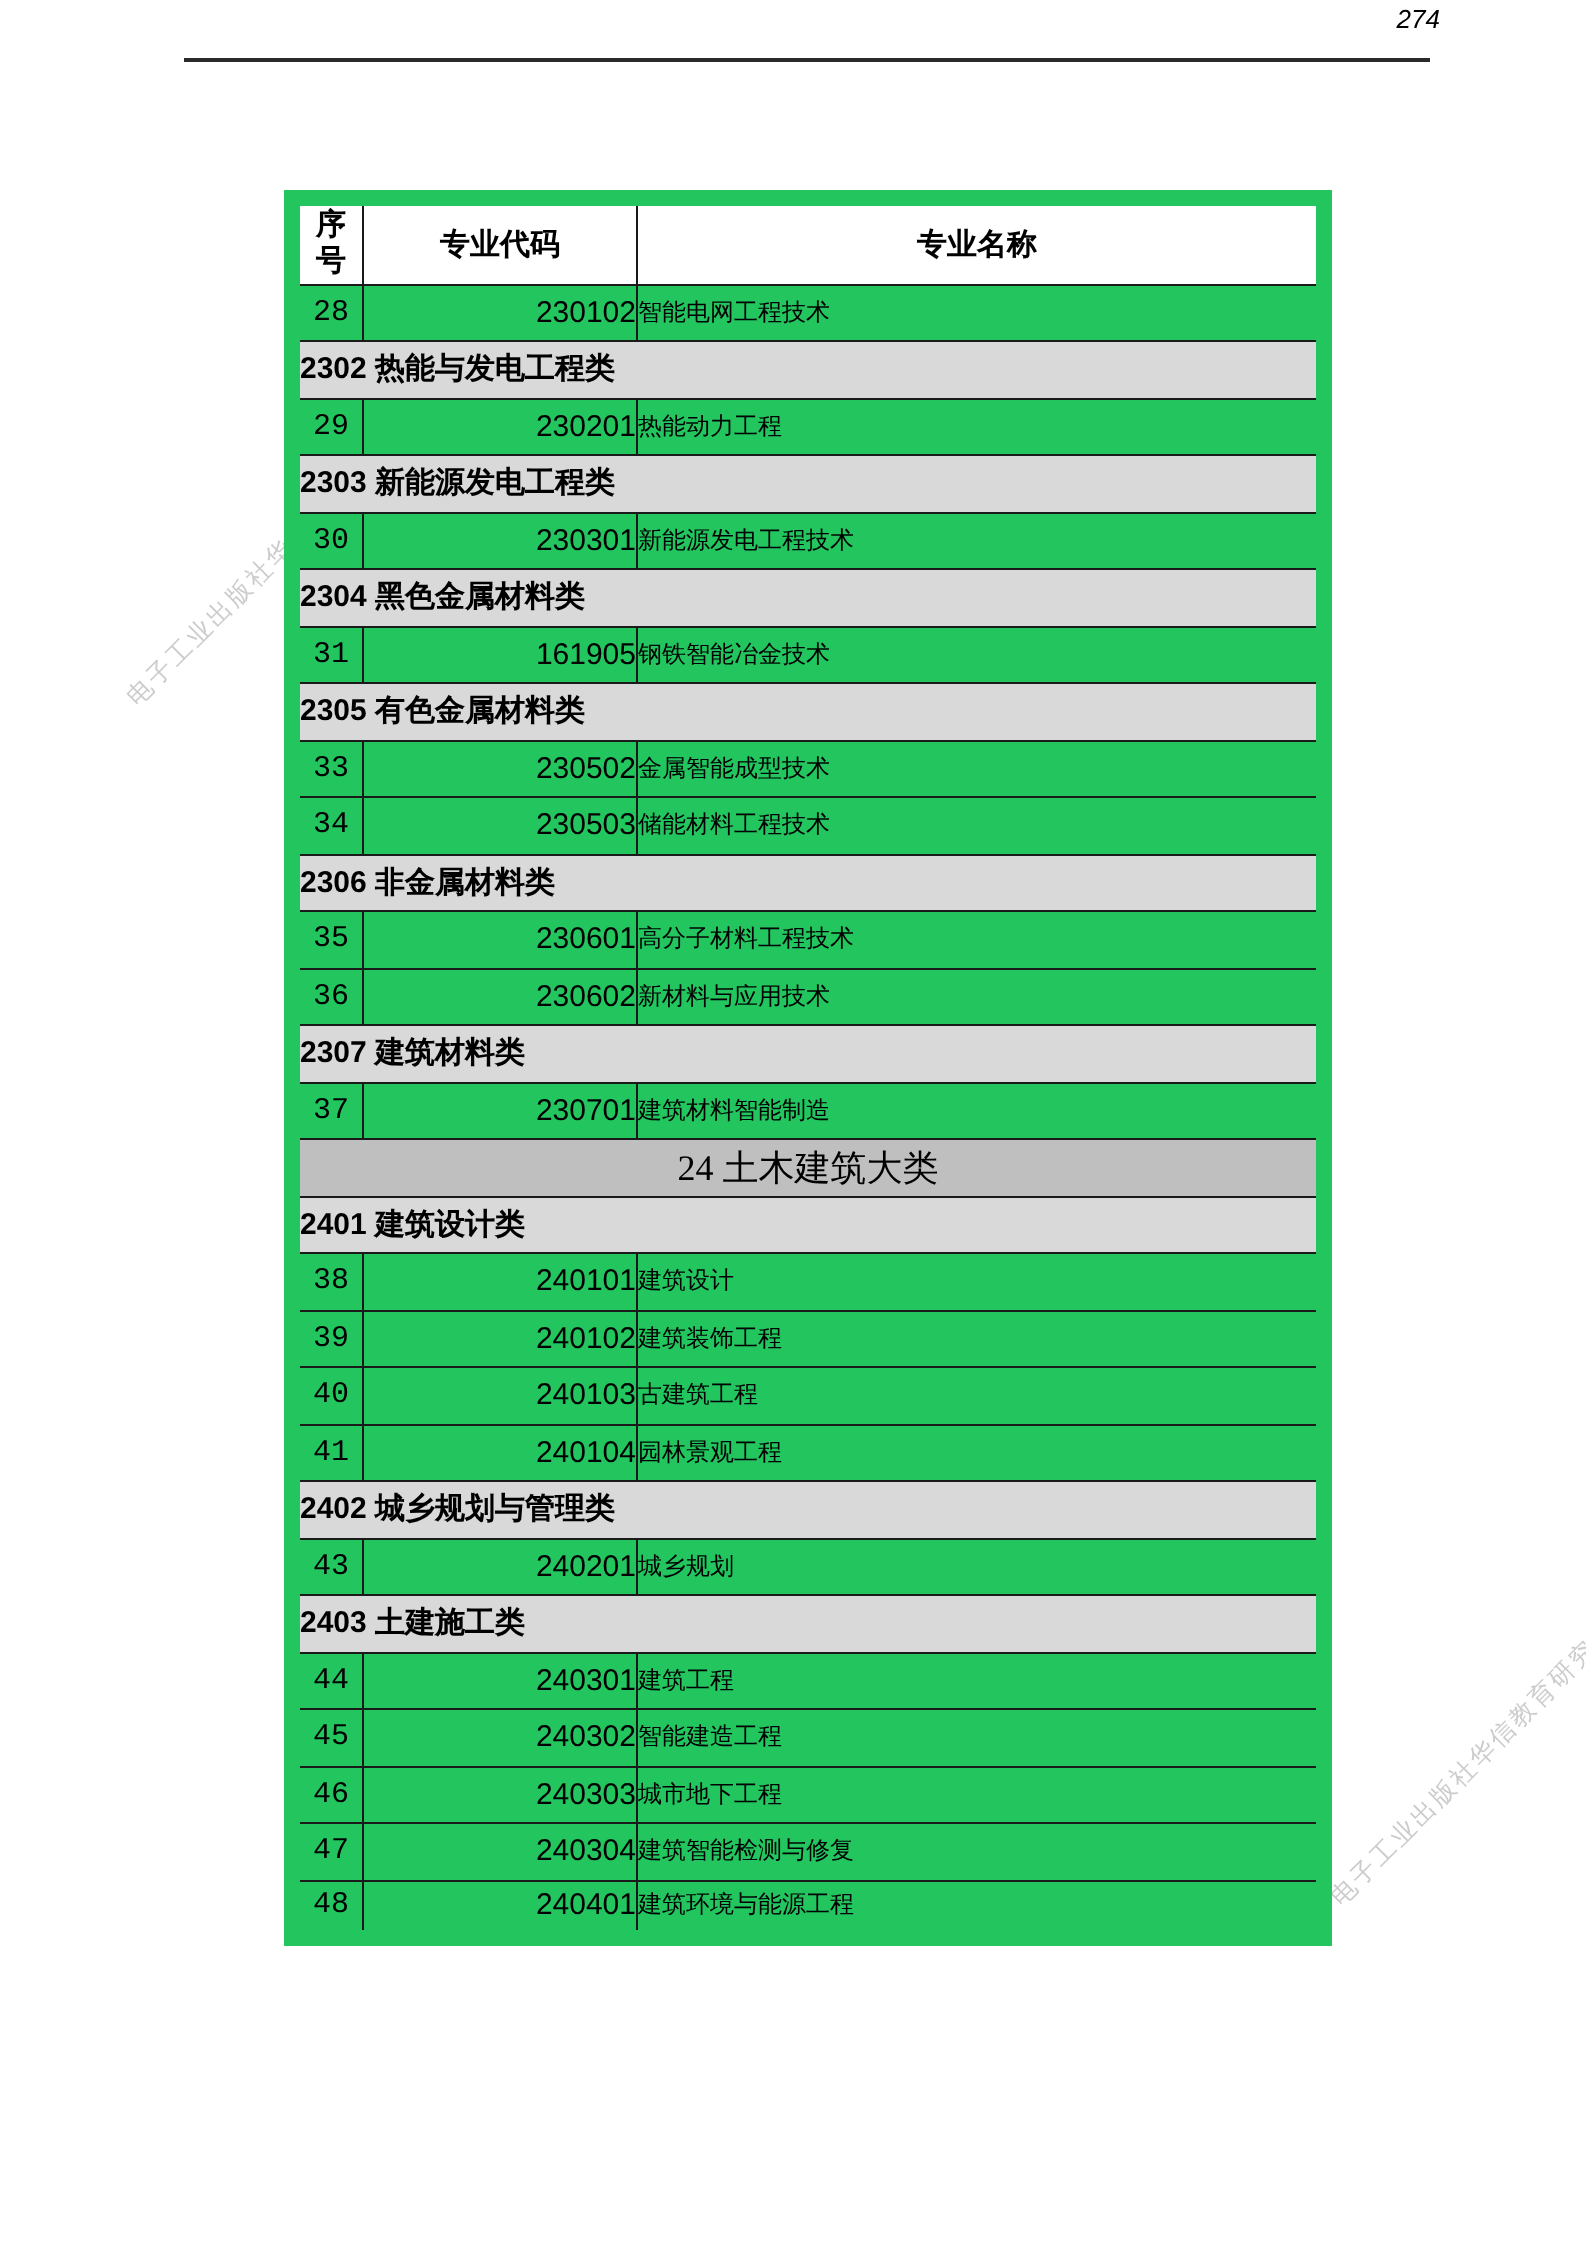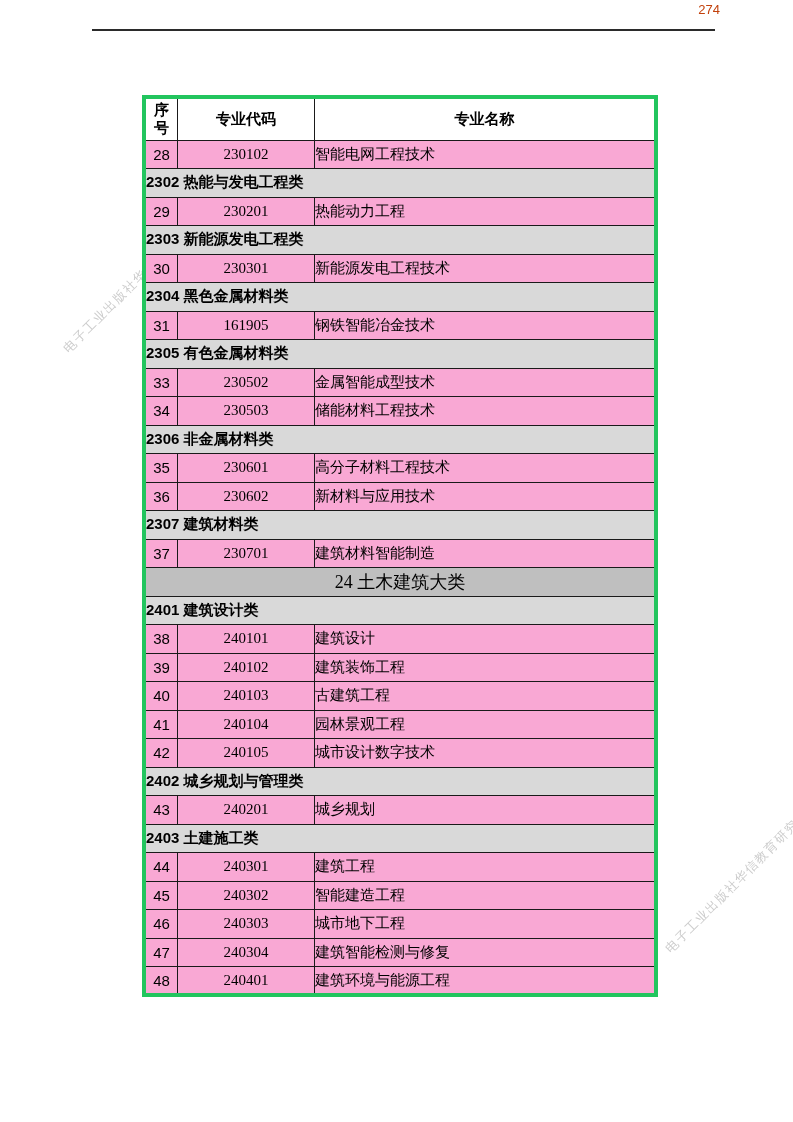--- a/index.html
+++ b/index.html
@@ -14,21 +14,22 @@
     overflow: hidden;
     font-family: "Liberation Sans", "DejaVu Sans", sans-serif;
     color: #000000;
   }
   .page-number {
     position: absolute;
     top: 2px;
     right: 73px;
     font-size: 13px;
     font-family: "Liberation Sans", "DejaVu Sans", sans-serif;
-    color: #c2410c;
+    color: #000000;
+    font-style: italic;
   }
   .top-rule {
     position: absolute;
     left: 92px;
     top: 29px;
     width: 623px;
     height: 0;
     border-top: 2px solid #2b2b2b;
   }
   .watermark {
@@ -46,23 +47,23 @@
   .wm-left  { left: 60px;  top: 345px; }
   .wm-right { left: 662px; top: 945px; }
 
   table.catalog {
     position: absolute;
     left: 142px;
     top: 95px;
     width: 506px;
     border-collapse: collapse;
     table-layout: fixed;
-    background: #f9a8d4;
+    background: #22c55e;
     z-index: 2;
-    border: 4px solid #22c55e;
+    border: 8px solid #22c55e;
   }
   table.catalog th, table.catalog td {
     border: 1px solid #1a1a1a;
     padding: 0;
     vertical-align: middle;
     overflow: hidden;
   }
   table.catalog thead tr { height: 43px; }
   table.catalog tbody tr { height: 28.5px; }
 
@@ -79,32 +80,32 @@
   }
   .wrapnarrow {
     display: inline-block;
     width: 1.05em;
     word-break: break-all;
     line-height: 1.25;
   }
   td.c-no {
     text-align: center;
     font-size: 15px;
+    font-family: Liberation Mono, monospace;
+    margin-left: 23px;
+  }
+  td.c-code {
+    text-align: right;
+    font-size: 15px;
     font-family: Liberation Sans, sans-serif;
-    margin-left: 23px;
-  }
-  td.c-code {
-    text-align: center;
-    font-size: 15px;
-    font-family: Liberation Serif, serif;
   }
   td.c-name {
     text-align: left;
     padding-left: 3px;
-    font-size: 15px;
+    font-size: 12px;
     font-family: "Liberation Sans", "DejaVu Sans", sans-serif;
   }
   td.section {
     background: #d9d9d9;
     font-weight: bold;
     font-size: 15px;
     text-align: left;
     padding-left: 2px;
     font-family: "Liberation Sans", "DejaVu Sans", sans-serif;
   }
@@ -224,25 +225,20 @@
           <td class="c-no">40</td>
           <td class="c-code">240103</td>
           <td class="c-name">古建筑工程</td>
         </tr>
         <tr>
           <td class="c-no">41</td>
           <td class="c-code">240104</td>
           <td class="c-name">园林景观工程</td>
         </tr>
         <tr>
-          <td class="c-no">42</td>
-          <td class="c-code">240105</td>
-          <td class="c-name">城市设计数字技术</td>
-        </tr>
-        <tr>
           <td colspan="3" class="section">2402 城乡规划与管理类</td>
         </tr>
         <tr>
           <td class="c-no">43</td>
           <td class="c-code">240201</td>
           <td class="c-name">城乡规划</td>
         </tr>
         <tr>
           <td colspan="3" class="section">2403 土建施工类</td>
         </tr>

